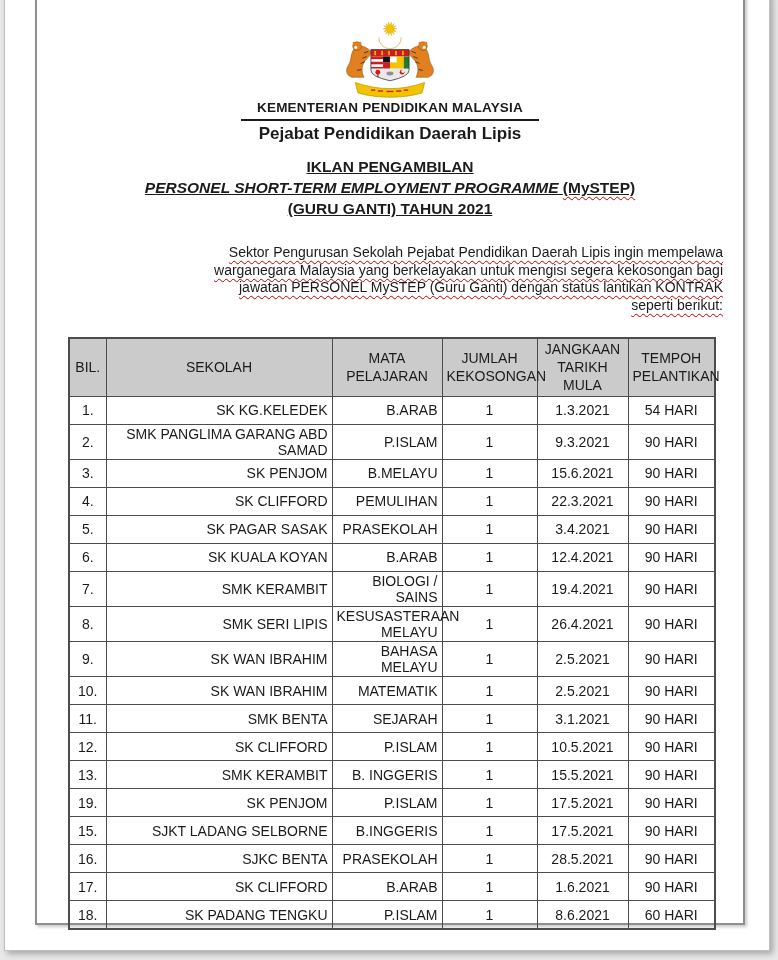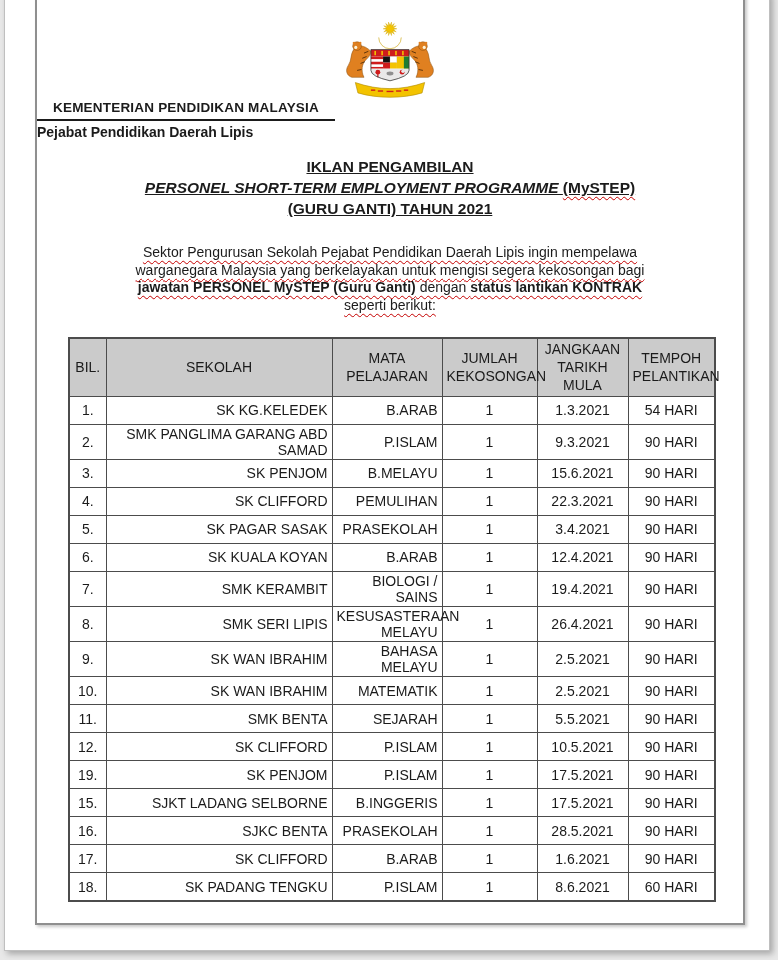--- a/index.html
+++ b/index.html
@@ -25,54 +25,54 @@
     border:2px solid #8f8f8f;
     box-shadow:2px 2px 3px rgba(0,0,0,0.22);
   }
   .crest{
     position:absolute;top:26px;left:50%;
     transform:translateX(-50%);
     width:104px;height:80px;
   }
   .org{
     position:absolute;top:104px;left:0;right:0;
-    line-height:1.15;
+    text-align:center;line-height:1.15;
   }
   .org-name{
     display:inline-block;
     font-size:13.5px;font-weight:bold;
     padding:0 16px 3px 16px;
     border-bottom:2px solid #1b1b1b;
     letter-spacing:0.2px;
   }
   .org-sub{
-    font-size:14px;font-weight:bold;
+    font-size:17px;font-weight:bold;
     margin-top:3px;
   }
   .title-block{
     position:absolute;top:162px;left:0;right:0;
     text-align:center;
     font-size:15.5px;font-weight:bold;
     line-height:21px;
     text-decoration:underline;
   }
   .title-block .it{font-style:italic;}
   .sq{
     text-decoration:underline;
     text-decoration-style:wavy;
     text-decoration-color:#c40000;
     text-decoration-thickness:1px;
     text-underline-offset:3px;
   }
   .intro{
     position:absolute;top:250px;left:20px;right:20px;
-    text-align:center;
+    text-align:right;
     font-size:14px;line-height:17.5px;
   }
-  .intro .b{font-weight:bold;}
+  .intro .b{font-weight:normal;}
   table.vtable{
     position:absolute;left:31px;top:343px;
     width:646px;
     border-collapse:collapse;
     table-layout:fixed;
     font-size:14px;
     border:2px solid #4c4c4c;
   }
   table.vtable th, table.vtable td{
     border:1px solid #4c4c4c;
@@ -277,32 +277,40 @@
           <td class="c2">MATEMATIK</td>
           <td class="c3">1</td>
           <td class="c4">2.5.2021</td>
           <td class="c5">90 HARI</td>
         </tr>
         <tr>
           <td class="c0">11.</td>
           <td class="c1">SMK BENTA</td>
           <td class="c2">SEJARAH</td>
           <td class="c3">1</td>
-          <td class="c4">5.5.2021</td>
+          <td class="c4">3.1.2021</td>
           <td class="c5">90 HARI</td>
         </tr>
         <tr>
           <td class="c0">12.</td>
           <td class="c1">SK CLIFFORD</td>
           <td class="c2">P.ISLAM</td>
           <td class="c3">1</td>
           <td class="c4">10.5.2021</td>
           <td class="c5">90 HARI</td>
         </tr>
         <tr>
+          <td class="c0">13.</td>
+          <td class="c1">SMK KERAMBIT</td>
+          <td class="c2">B. INGGERIS</td>
+          <td class="c3">1</td>
+          <td class="c4">15.5.2021</td>
+          <td class="c5">90 HARI</td>
+        </tr>
+        <tr>
           <td class="c0">19.</td>
           <td class="c1">SK PENJOM</td>
           <td class="c2">P.ISLAM</td>
           <td class="c3">1</td>
           <td class="c4">17.5.2021</td>
           <td class="c5">90 HARI</td>
         </tr>
         <tr>
           <td class="c0">15.</td>
           <td class="c1">SJKT LADANG SELBORNE</td>

